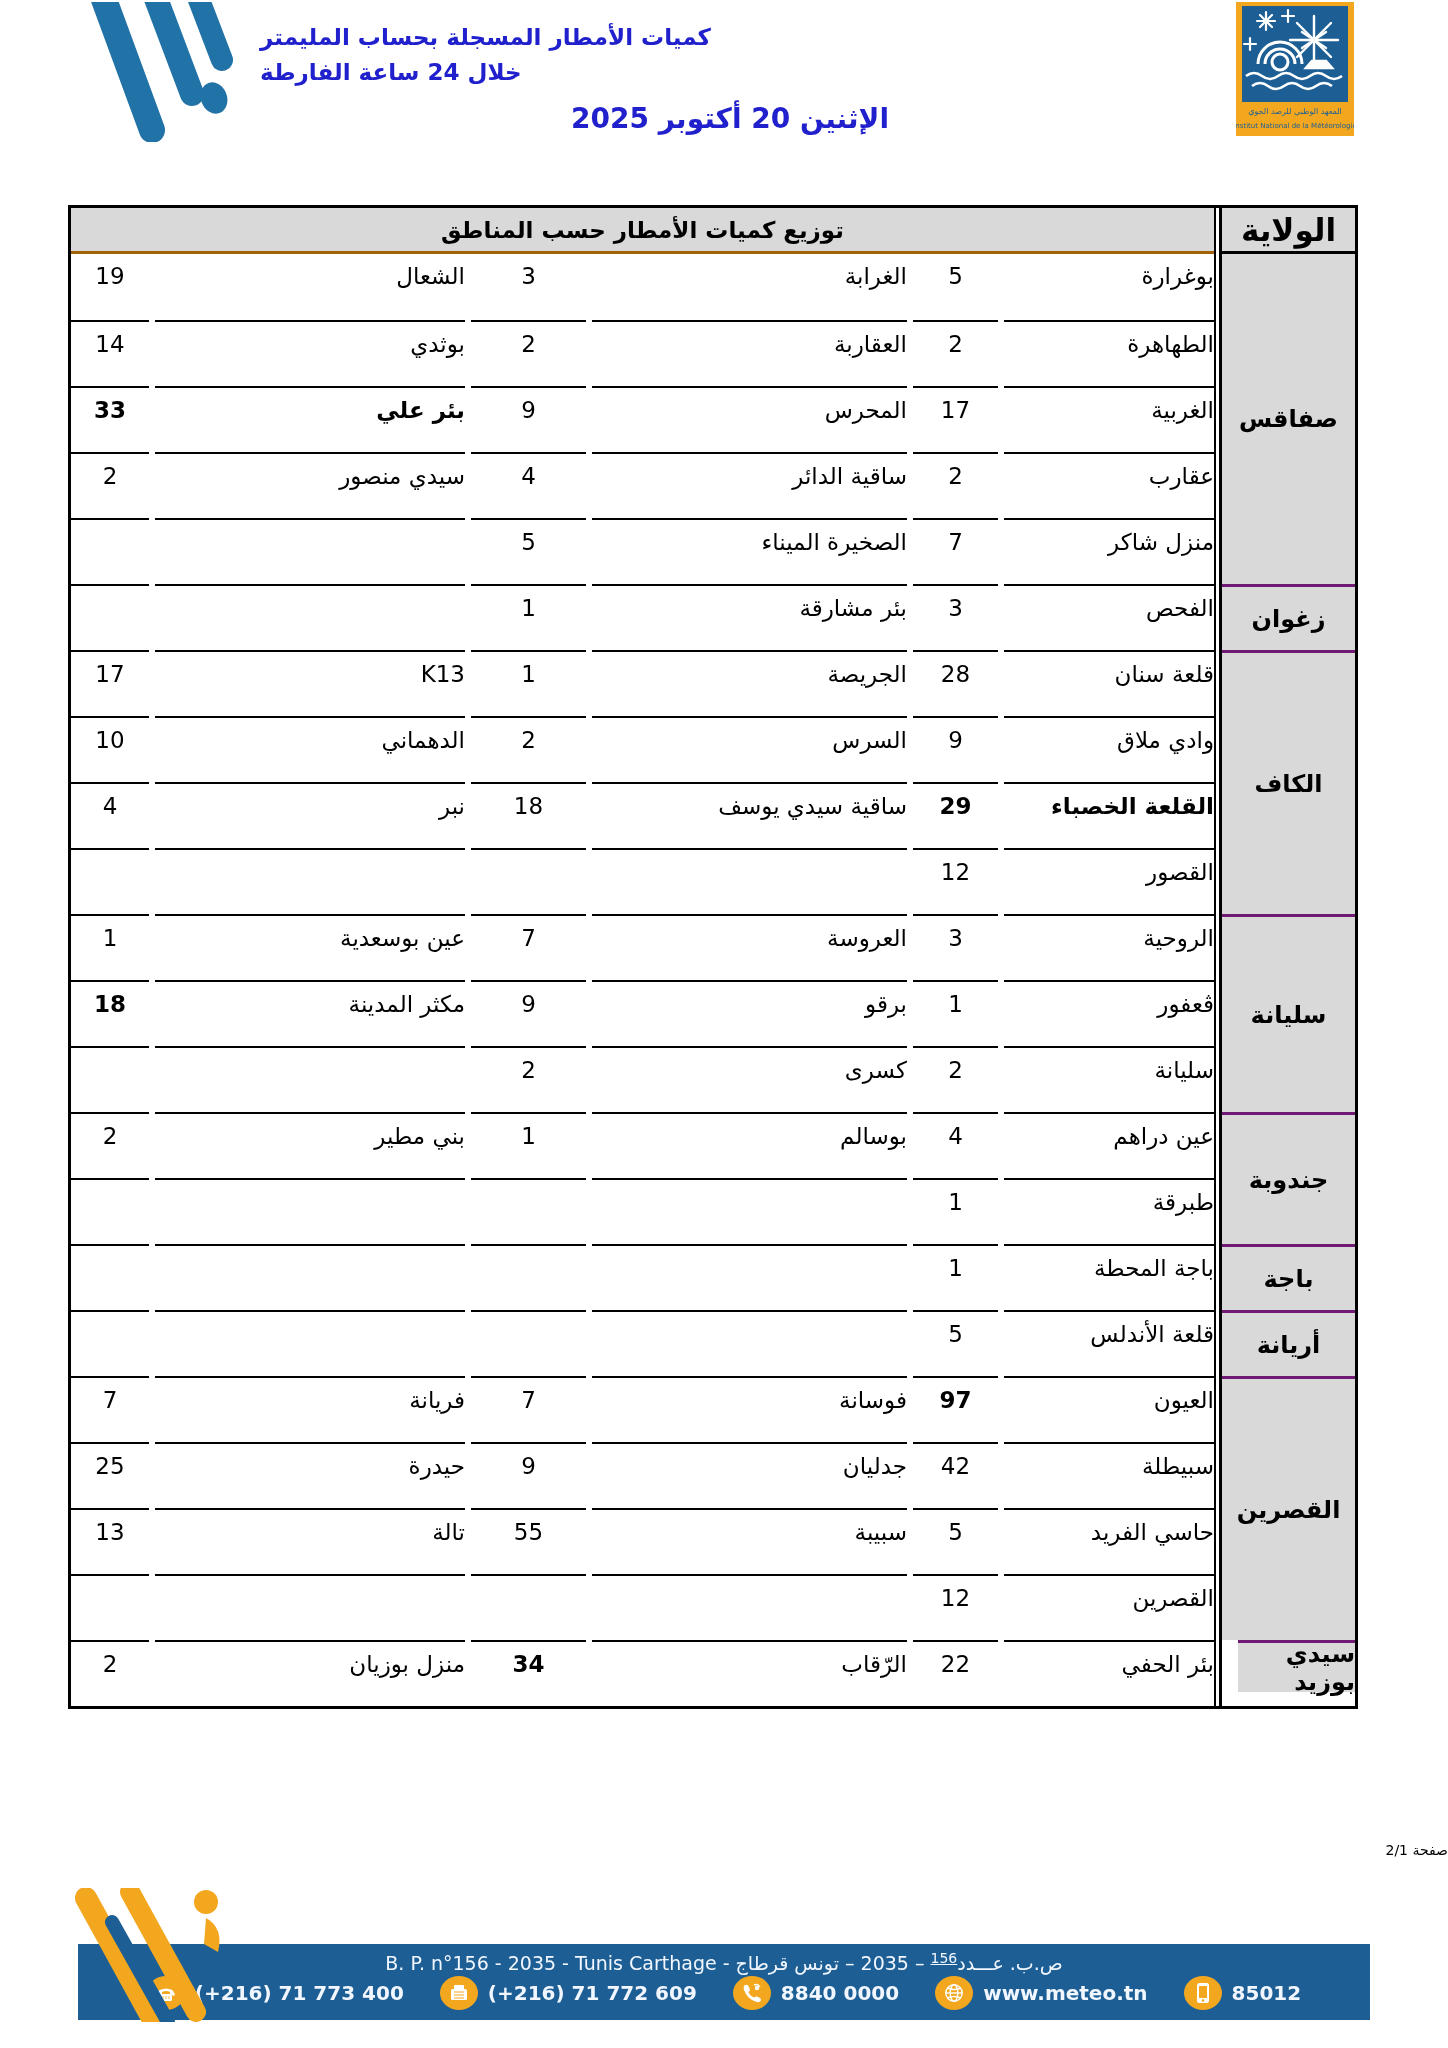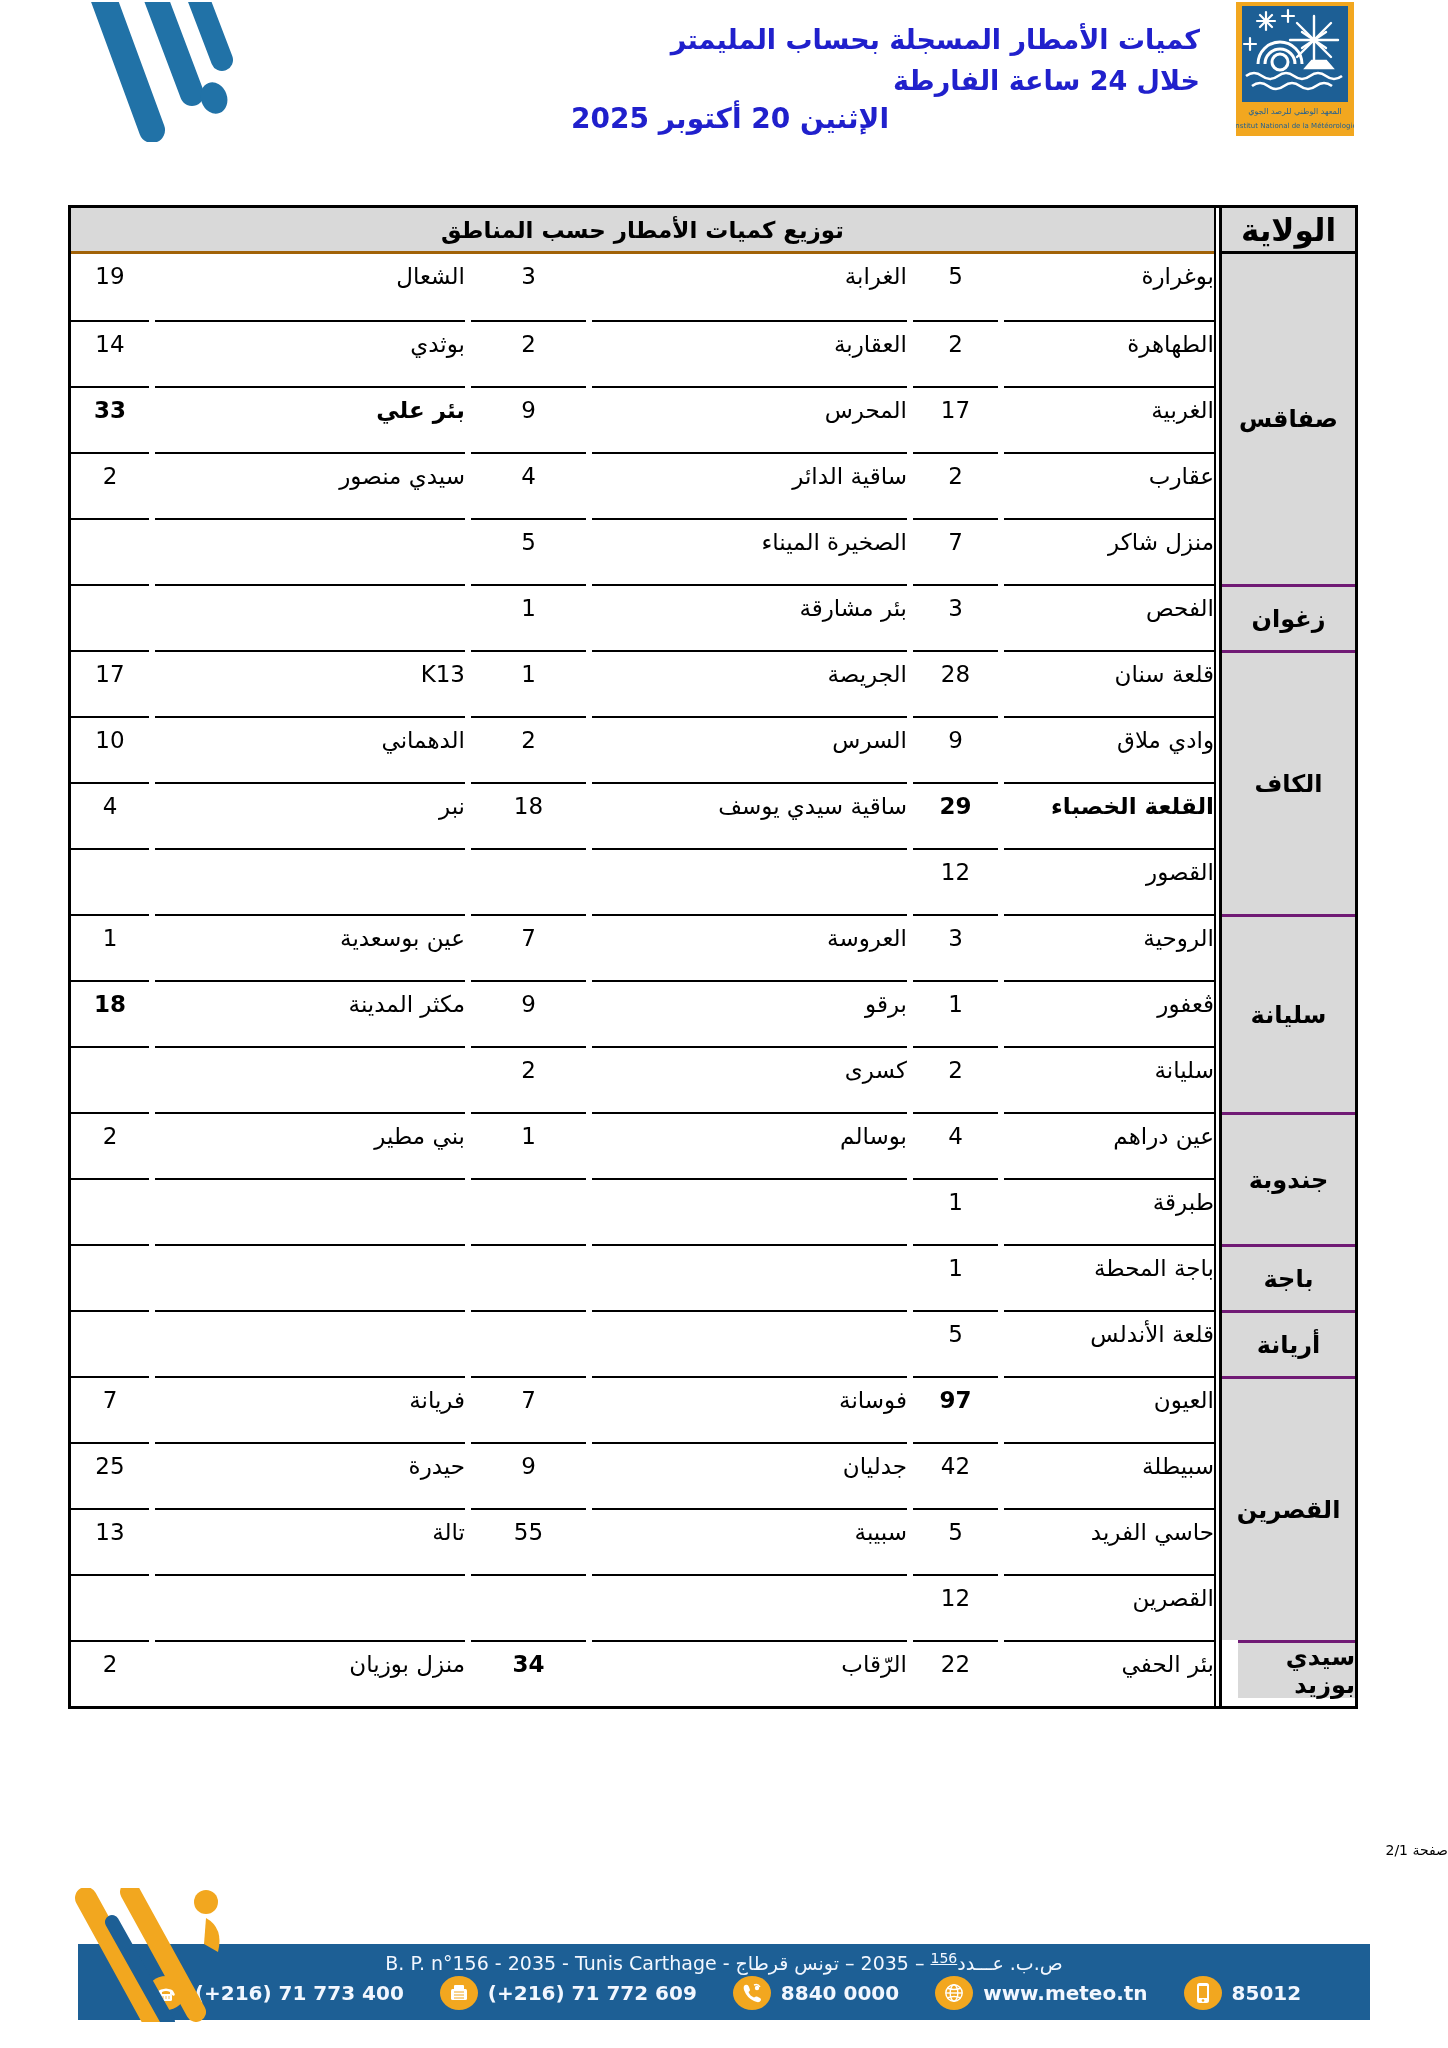--- a/index.html
+++ b/index.html
@@ -1,22 +1,22 @@
 <!DOCTYPE html>
 <html lang="ar"><head>
 <meta charset="utf-8">
 <style>
   html,body{margin:0;padding:0;background:#fff;}
   .page{position:relative;width:1448px;height:2048px;background:#ffffff;overflow:hidden;
         font-family:"DejaVu Sans", sans-serif;color:#000;}
   
   .logo-left{position:absolute;left:64px;top:2px;width:185px;height:140px;}
   .logo-right{position:absolute;left:1236px;top:2px;width:118px;height:134px;}
-  .title-block{position:absolute;left:260px;top:20px;width:940px;text-align:right;
-               color:#2020cc;font-weight:bold;font-size:27px;line-height:1.5;direction:rtl;}
+  .title-block{position:absolute;left:260px;top:20px;width:940px;text-align:left;
+               color:#2020cc;font-weight:bold;font-size:23px;line-height:1.5;direction:rtl;}
   .date-line{position:absolute;left:260px;top:102px;width:940px;text-align:center;
              color:#2020cc;font-weight:bold;font-size:28px;direction:rtl;}
   
   .rain-table{position:absolute;left:68px;top:205px;width:1290px;border:3px solid #000;
               display:flex;direction:rtl;box-sizing:border-box;background:#fff;}
   .gov-col{width:136px;flex:0 0 136px;border-left:3px solid #000;box-sizing:border-box;
            display:flex;flex-direction:column;}
   .main-col{flex:1;margin-right:3px;border-right:2px solid #000;box-sizing:border-box;}
   .main-header{height:46px;background:#d9d9d9;border-bottom:3px solid #a16207;box-sizing:border-box;
                display:flex;align-items:center;justify-content:center;font-weight:bold;font-size:23px;}
@@ -106,21 +106,21 @@
       <div class="gov-header">الولاية</div>
 
     <div class="gov-cell" style="height: 330px;">صفاقس</div>
         <div class="gov-cell gt" style="height: 66px;">زغوان</div>
         <div class="gov-cell gt" style="height: 264px;">الكاف</div>
         <div class="gov-cell gt" style="height: 198px;">سليانة</div>
         <div class="gov-cell gt" style="height: 132px;">جندوبة</div>
         <div class="gov-cell gt" style="height: 66px;">باجة</div>
         <div class="gov-cell gt" style="height: 66px;">أريانة</div>
         <div class="gov-cell gt" style="height: 264px;">القصرين</div>
-        <div class="gov-cell gt" style="height: 58px; margin-left: 16px;">سيدي بوزيد</div>
+        <div class="gov-cell gt" style="height: 52px; margin-left: 16px;">سيدي بوزيد</div>
       </div>
     <div class="main-col">
       <div class="main-header">توزيع كميات الأمطار حسب المناطق</div>
 
     <div class="t-row">
           <div class="t-cell nm">بوغرارة</div>
           <div class="t-cell vl">5</div>
           <div class="t-cell nm">الغرابة</div>
           <div class="t-cell vl">3</div>
           <div class="t-cell nm">الشعال</div>

